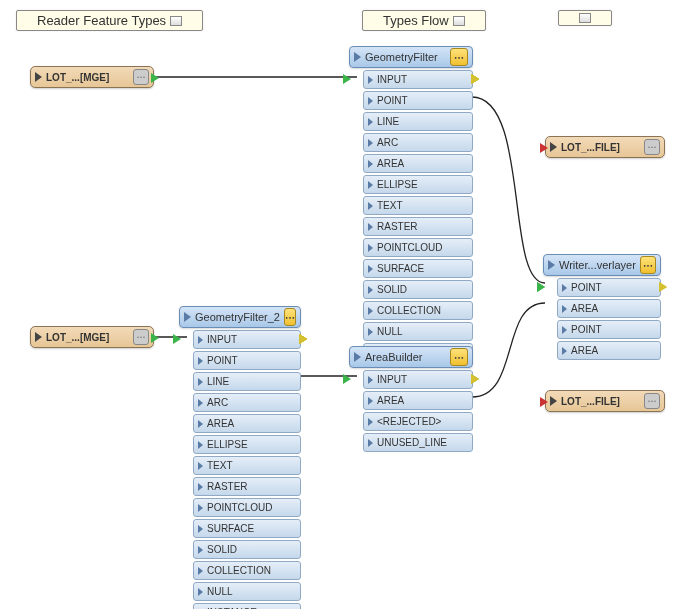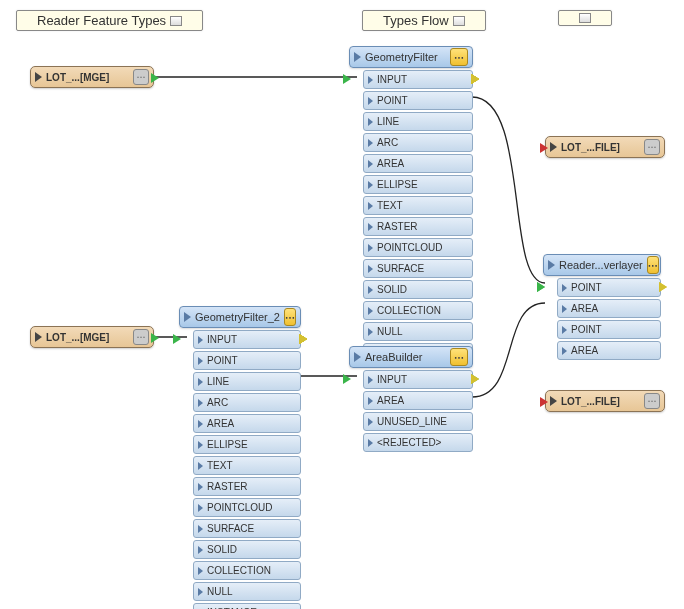--- a/index.html
+++ b/index.html
@@ -376,35 +376,35 @@
         <span class="triangle"></span>
         <span class="label">INPUT</span>
       </div>
     <div class="port">
         <span class="triangle"></span>
         <span class="label">AREA</span>
         <span class="out-conn green" style="top:4px;"></span>
       </div>
     <div class="port">
         <span class="triangle"></span>
+        <span class="label">&lt;REJECTED&gt;</span>
+        <span class="out-conn yellow" style="top:4px;"></span>
+      </div>
+    <div class="port">
+        <span class="triangle"></span>
         <span class="label">UNUSED_LINE</span>
-        <span class="out-conn yellow" style="top:4px;"></span>
-      </div>
-    <div class="port">
-        <span class="triangle"></span>
-        <span class="label">&lt;REJECTED&gt;</span>
         <span class="out-conn yellow" style="top:4px;"></span>
       </div>
   </div>
 </div>
 
 <div class="transformer" style="left:543px; top:254px; width:118px;">
   <div class="transformer-header">
     <span class="triangle"></span>
-    <span class="title">Reader...verlayer</span>
+    <span class="title">Writer...verlayer</span>
     <span class="props-btn">⋯</span>
   </div>
   <div style="position:relative;">
     <div class="port">
         <span class="in-conn green" style="top:4px;"></span>
         <span class="triangle"></span>
         <span class="label">POINT</span>
       </div>
     <div class="port">
         <span class="in-conn green" style="top:4px;"></span>

